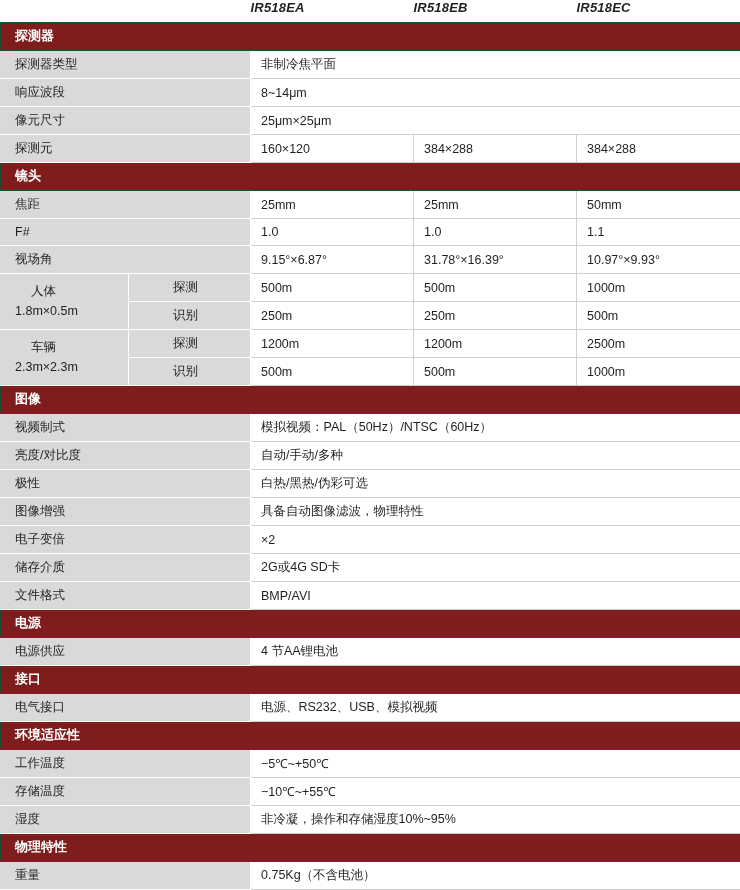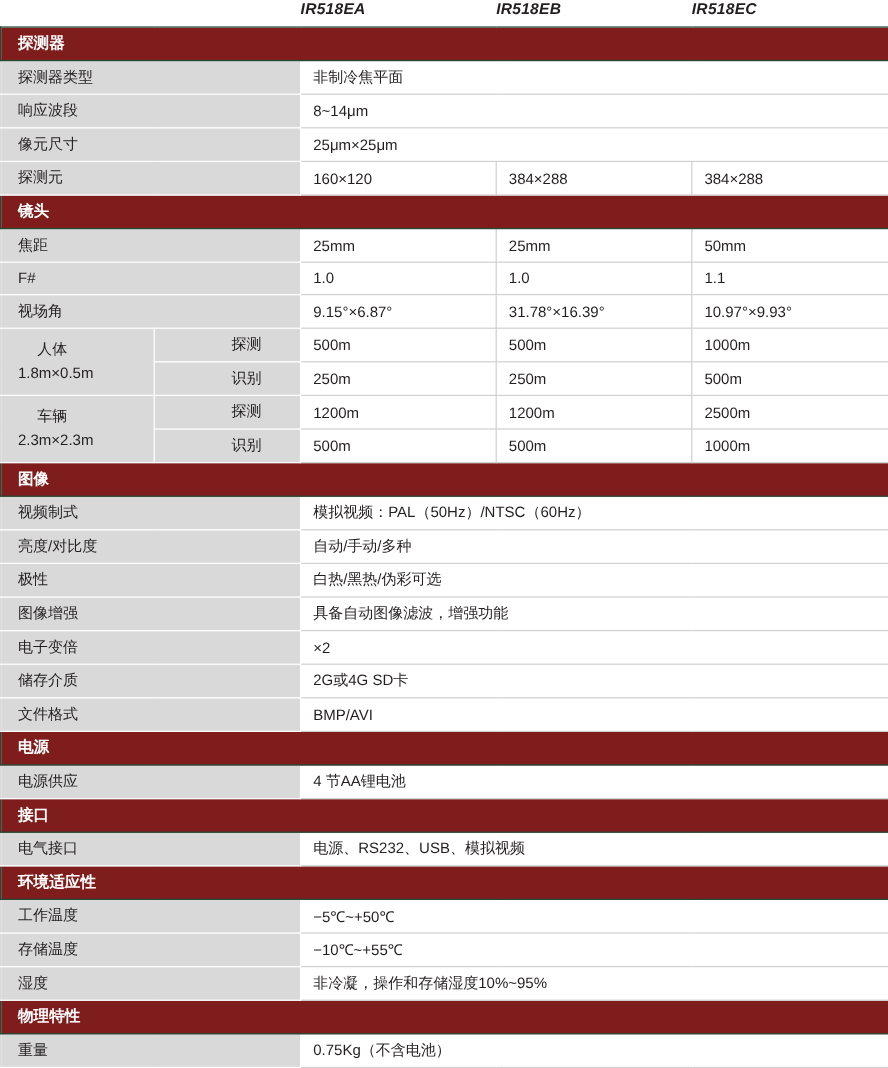--- a/index.html
+++ b/index.html
@@ -60,21 +60,21 @@
     border-left: 1px solid #d9d9d9;
     padding: 5px 0 5px 14px;
     color: #231f20;
     font-size: 12.5px;
     vertical-align: middle;
     height: 27px;
   }
   td.lab2 {
     background: #d9d9d9;
     border: 1px solid #ffffff;
-    padding: 5px 0 5px 64px;
+    padding: 5px 0 5px 44px;
     color: #231f20;
     font-size: 12.5px;
     vertical-align: middle;
     height: 27px;
   }
   td.val {
     background: #ffffff;
     border: 1px solid #d0d0d0;
     padding: 5px 0 5px 10px;
     vertical-align: middle;
@@ -199,21 +199,21 @@
     <tr>
       <td class="lab" colspan="2">亮度/对比度</td>
       <td class="val wide" colspan="3">自动/手动/多种</td>
     </tr>
     <tr>
       <td class="lab" colspan="2">极性</td>
       <td class="val wide" colspan="3">白热/黑热/伪彩可选</td>
     </tr>
     <tr>
       <td class="lab" colspan="2">图像增强</td>
-      <td class="val wide" colspan="3">具备自动图像滤波，增强功能</td>
+      <td class="val wide" colspan="3">具备自动图像滤波，物理特性</td>
     </tr>
     <tr>
       <td class="lab" colspan="2">电子变倍</td>
       <td class="val wide" colspan="3">×2</td>
     </tr>
     <tr>
       <td class="lab" colspan="2">储存介质</td>
       <td class="val wide" colspan="3">2G或4G SD卡</td>
     </tr>
     <tr>

